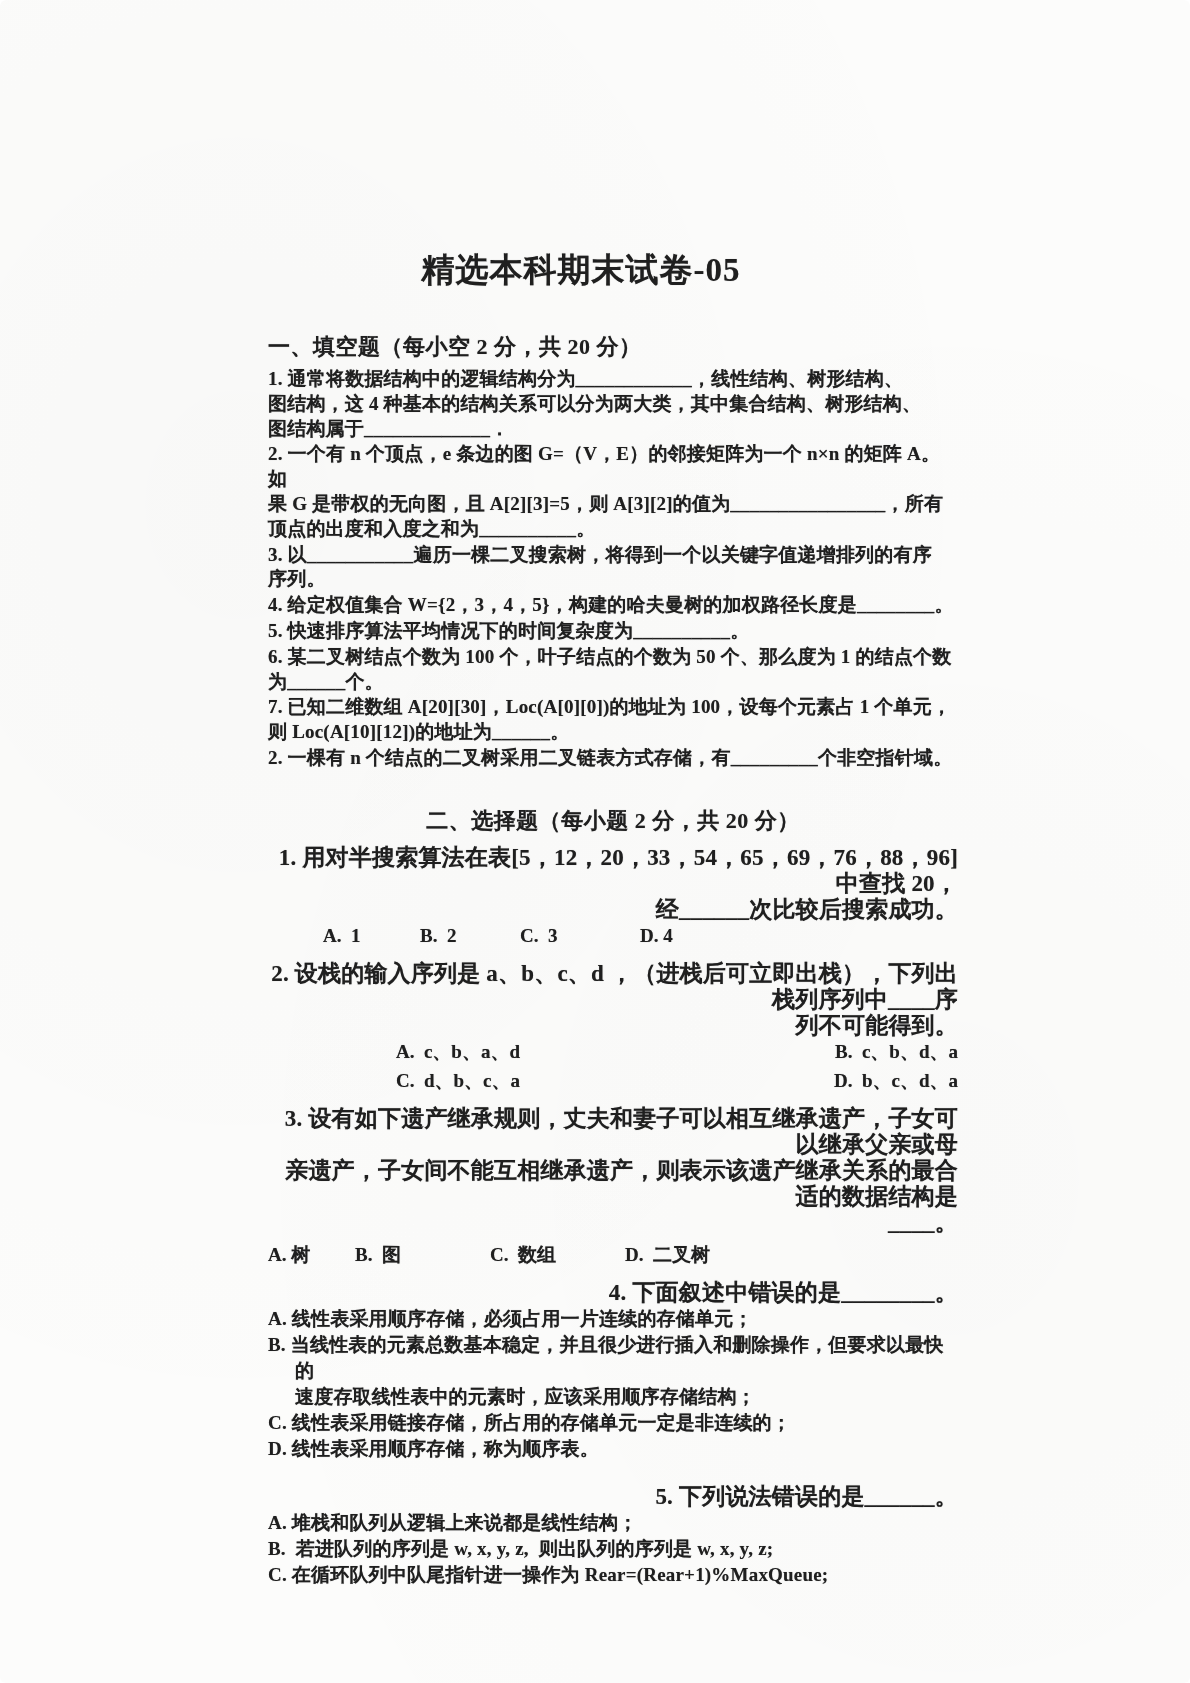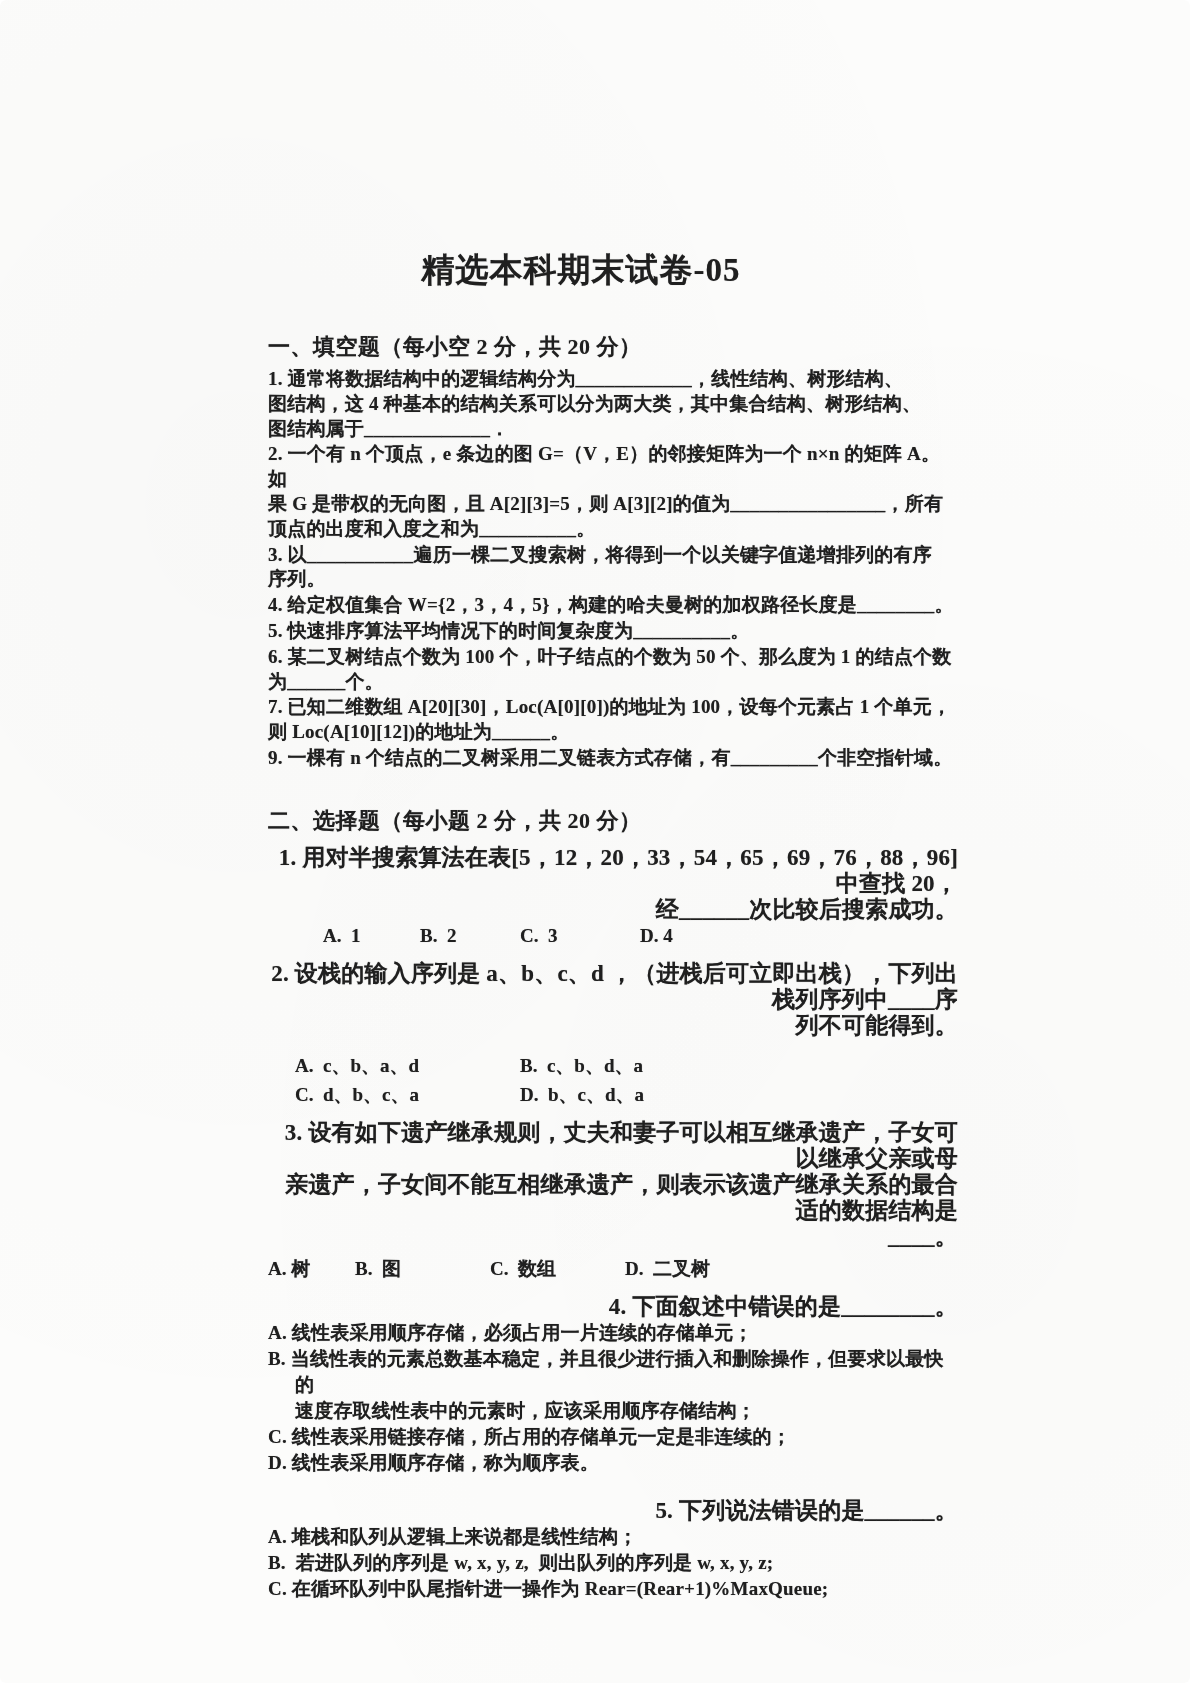--- a/index.html
+++ b/index.html
@@ -33,21 +33,21 @@
     white-space:nowrap;
   }
   .sec-heading {
     font-size:22px;
     font-weight:700;
     line-height:28px;
     margin-bottom:6px;
     letter-spacing:0.5px;
     margin-top:43px;
   }
-  .sec2-heading { margin-top:36px; margin-bottom:10px; }
+  .sec2-heading { margin-top:36px; margin-bottom:10px;text-align:center; }
   .fillq {
     font-size:19px;
     line-height:24.8px;
     font-weight:600;
     white-space:pre-wrap;
     margin-bottom:1px;
     letter-spacing:0.2px;
   }
   .q { margin-bottom:12px; }
   .stem {
@@ -74,28 +74,28 @@
     font-size:19px;
     line-height:26px;
     font-weight:600;
   }
   .row-inline .cell { display:inline-block; white-space:pre; }
   .row-inline .w1 { width:97px; }
   .row-inline .w2 { width:100px; }
   .row-inline .w3 { width:120px; }
   
   .grid-2col {
-    margin-top:14px;
     padding-left:27px;
     display:grid;
     grid-template-columns:225px auto;
     row-gap:3px;
     font-size:19px;
     line-height:26px;
     font-weight:600;
+    text-align:right;
   }
   .grid-2col .cell { white-space:pre; }
   
   .row-flat {
     margin-top:6px;
     font-size:19px;
     line-height:26px;
     font-weight:600;
   }
   .row-flat .cell { display:inline-block; white-space:pre; }
@@ -120,21 +120,21 @@
 果 G 是带权的无向图，且 A[2][3]=5，则 A[3][2]的值为________________，所有
 顶点的出度和入度之和为__________。</p>
       <p class="fillq">3. 以___________遍历一棵二叉搜索树，将得到一个以关键字值递增排列的有序
 序列。</p>
       <p class="fillq">4. 给定权值集合 W={2，3，4，5}，构建的哈夫曼树的加权路径长度是________。</p>
       <p class="fillq">5. 快速排序算法平均情况下的时间复杂度为__________。</p>
       <p class="fillq">6. 某二叉树结点个数为 100 个，叶子结点的个数为 50 个、那么度为 1 的结点个数
 为______个。</p>
       <p class="fillq">7. 已知二维数组 A[20][30]，Loc(A[0][0])的地址为 100，设每个元素占 1 个单元，
 则 Loc(A[10][12])的地址为______。</p>
-      <p class="fillq">9. 一棵有 n 个结点的二叉树采用二叉链表方式存储，有_________个非空指针域。</p>
+      <p class="fillq">2. 一棵有 n 个结点的二叉树采用二叉链表方式存储，有_________个非空指针域。</p>
     </section>
 
     <section>
       <h2 class="sec-heading sec2-heading">二、选择题（每小题 2 分，共 20 分）</h2>
 
       <div class="q">
         <p class="stem">1. 用对半搜索算法在表[5，12，20，33，54，65，69，76，88，96]中查找 20，
 经______次比较后搜索成功。</p>
         <div class="row-inline">
           <span class="cell w1">A.  1</span><span class="cell w2">B.  2</span><span class="cell w3">C.  3</span><span class="cell">D. 4</span>

